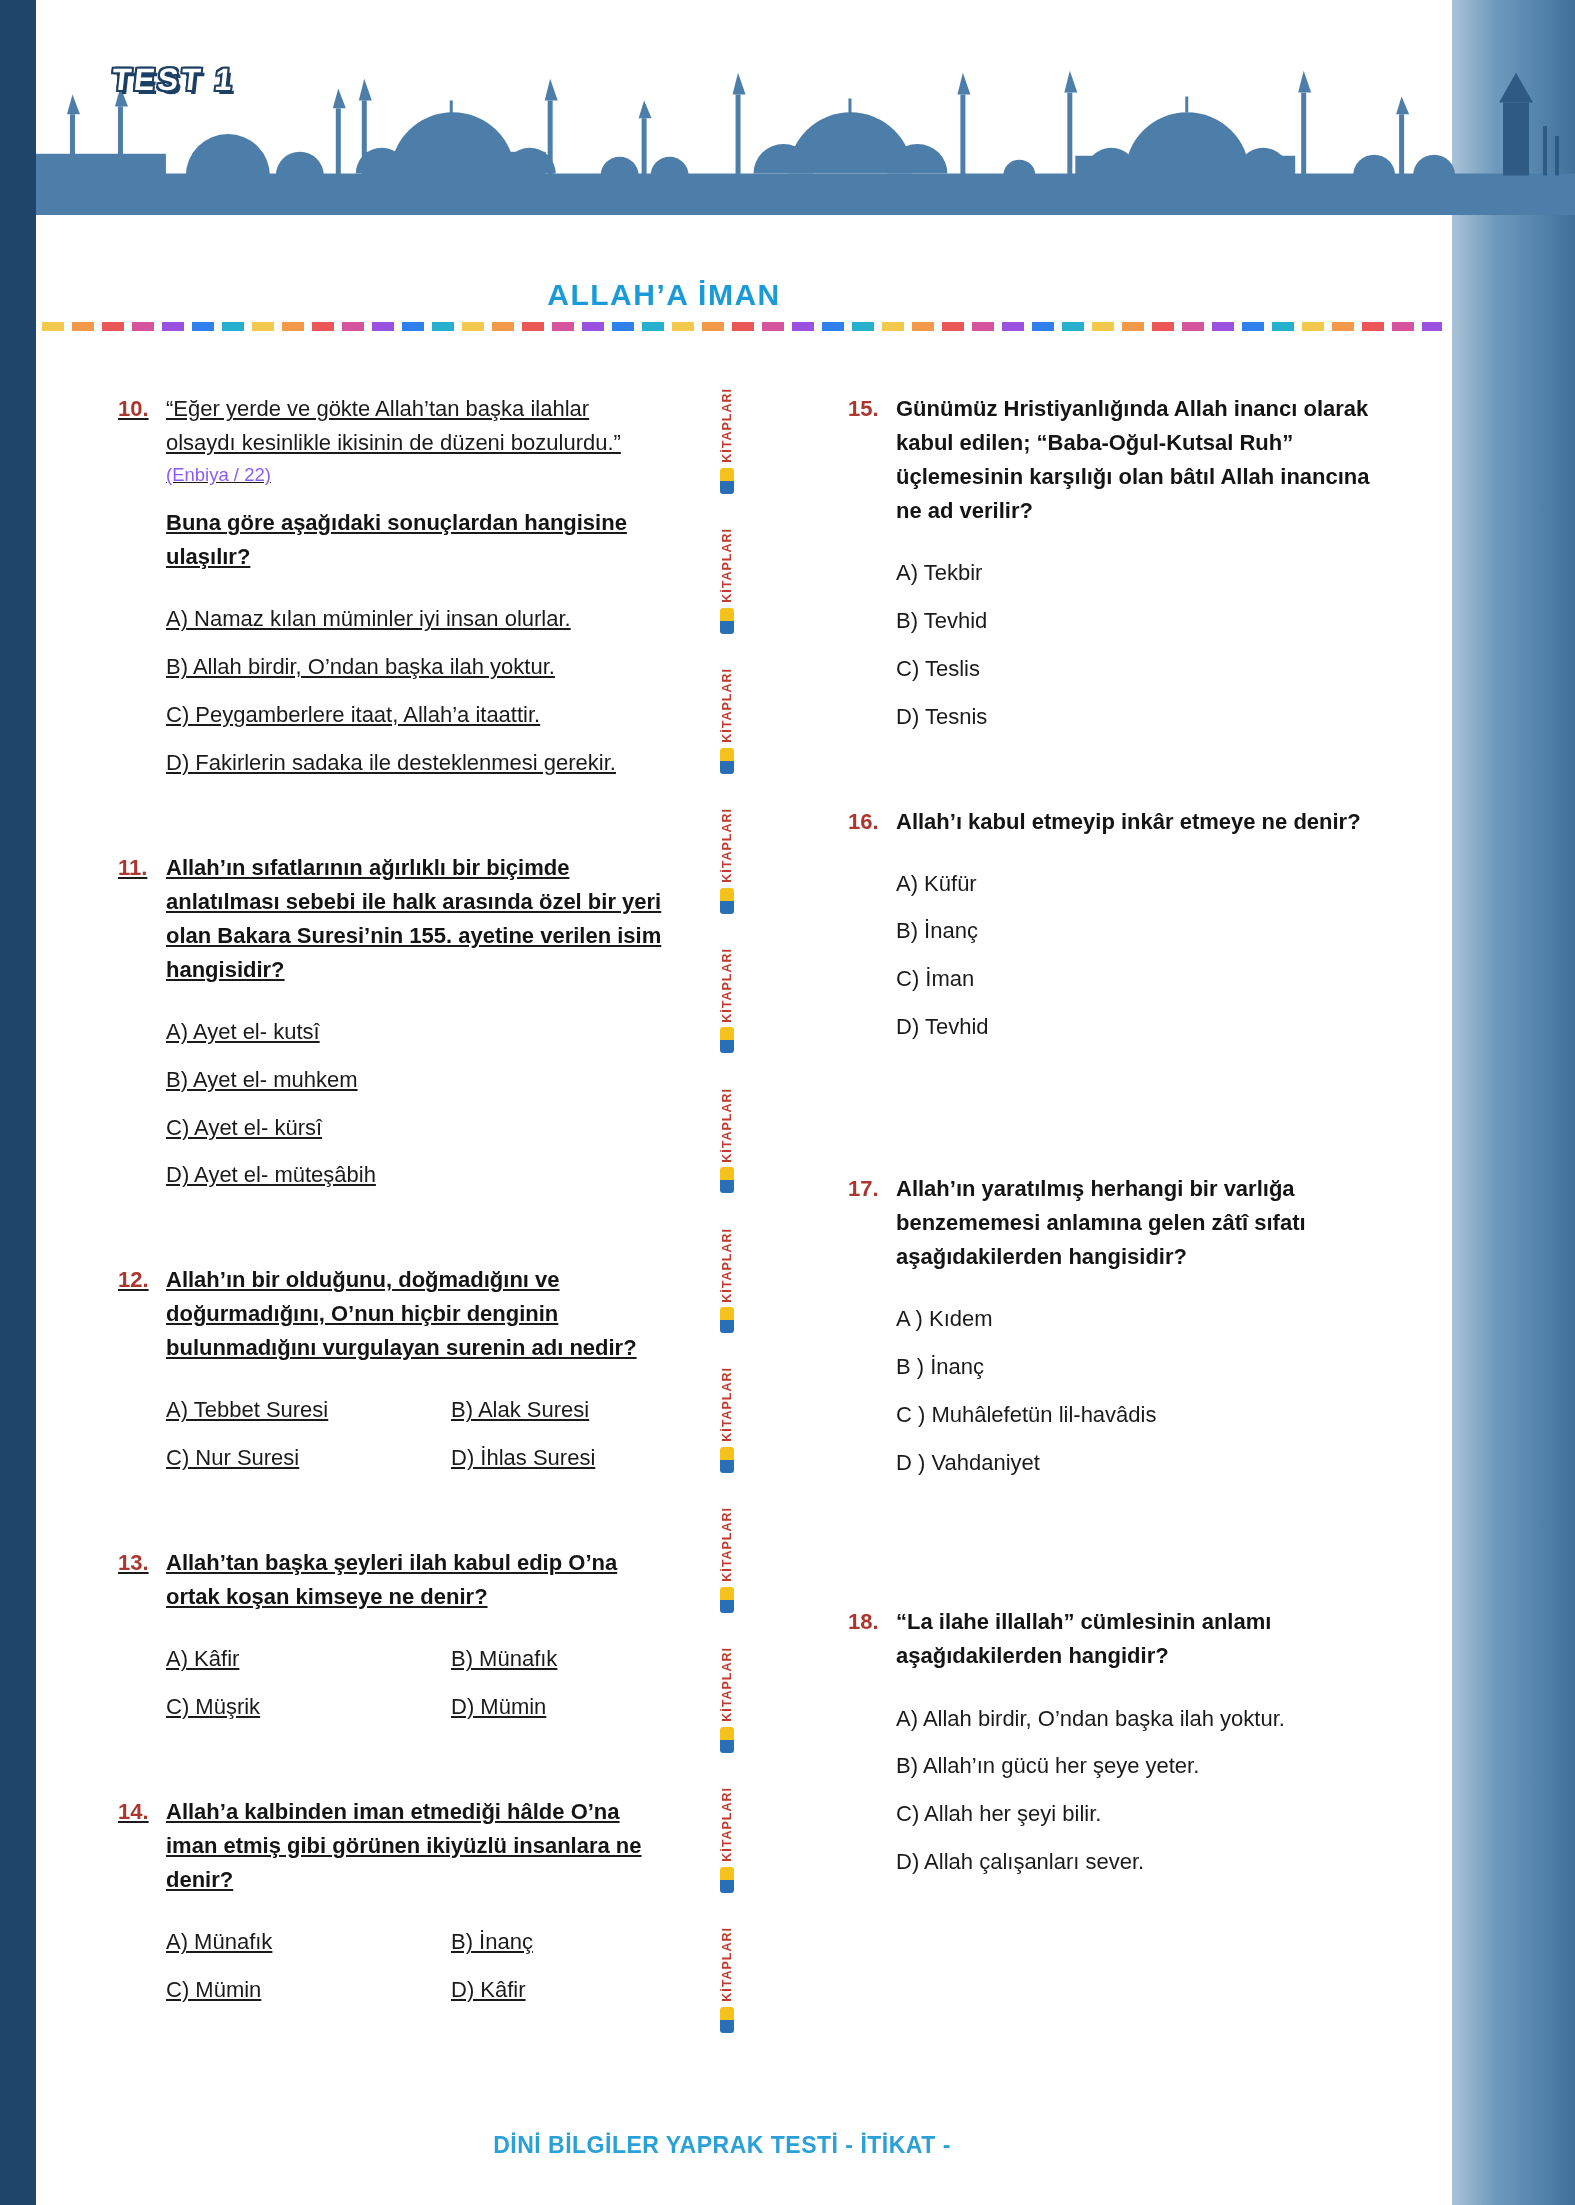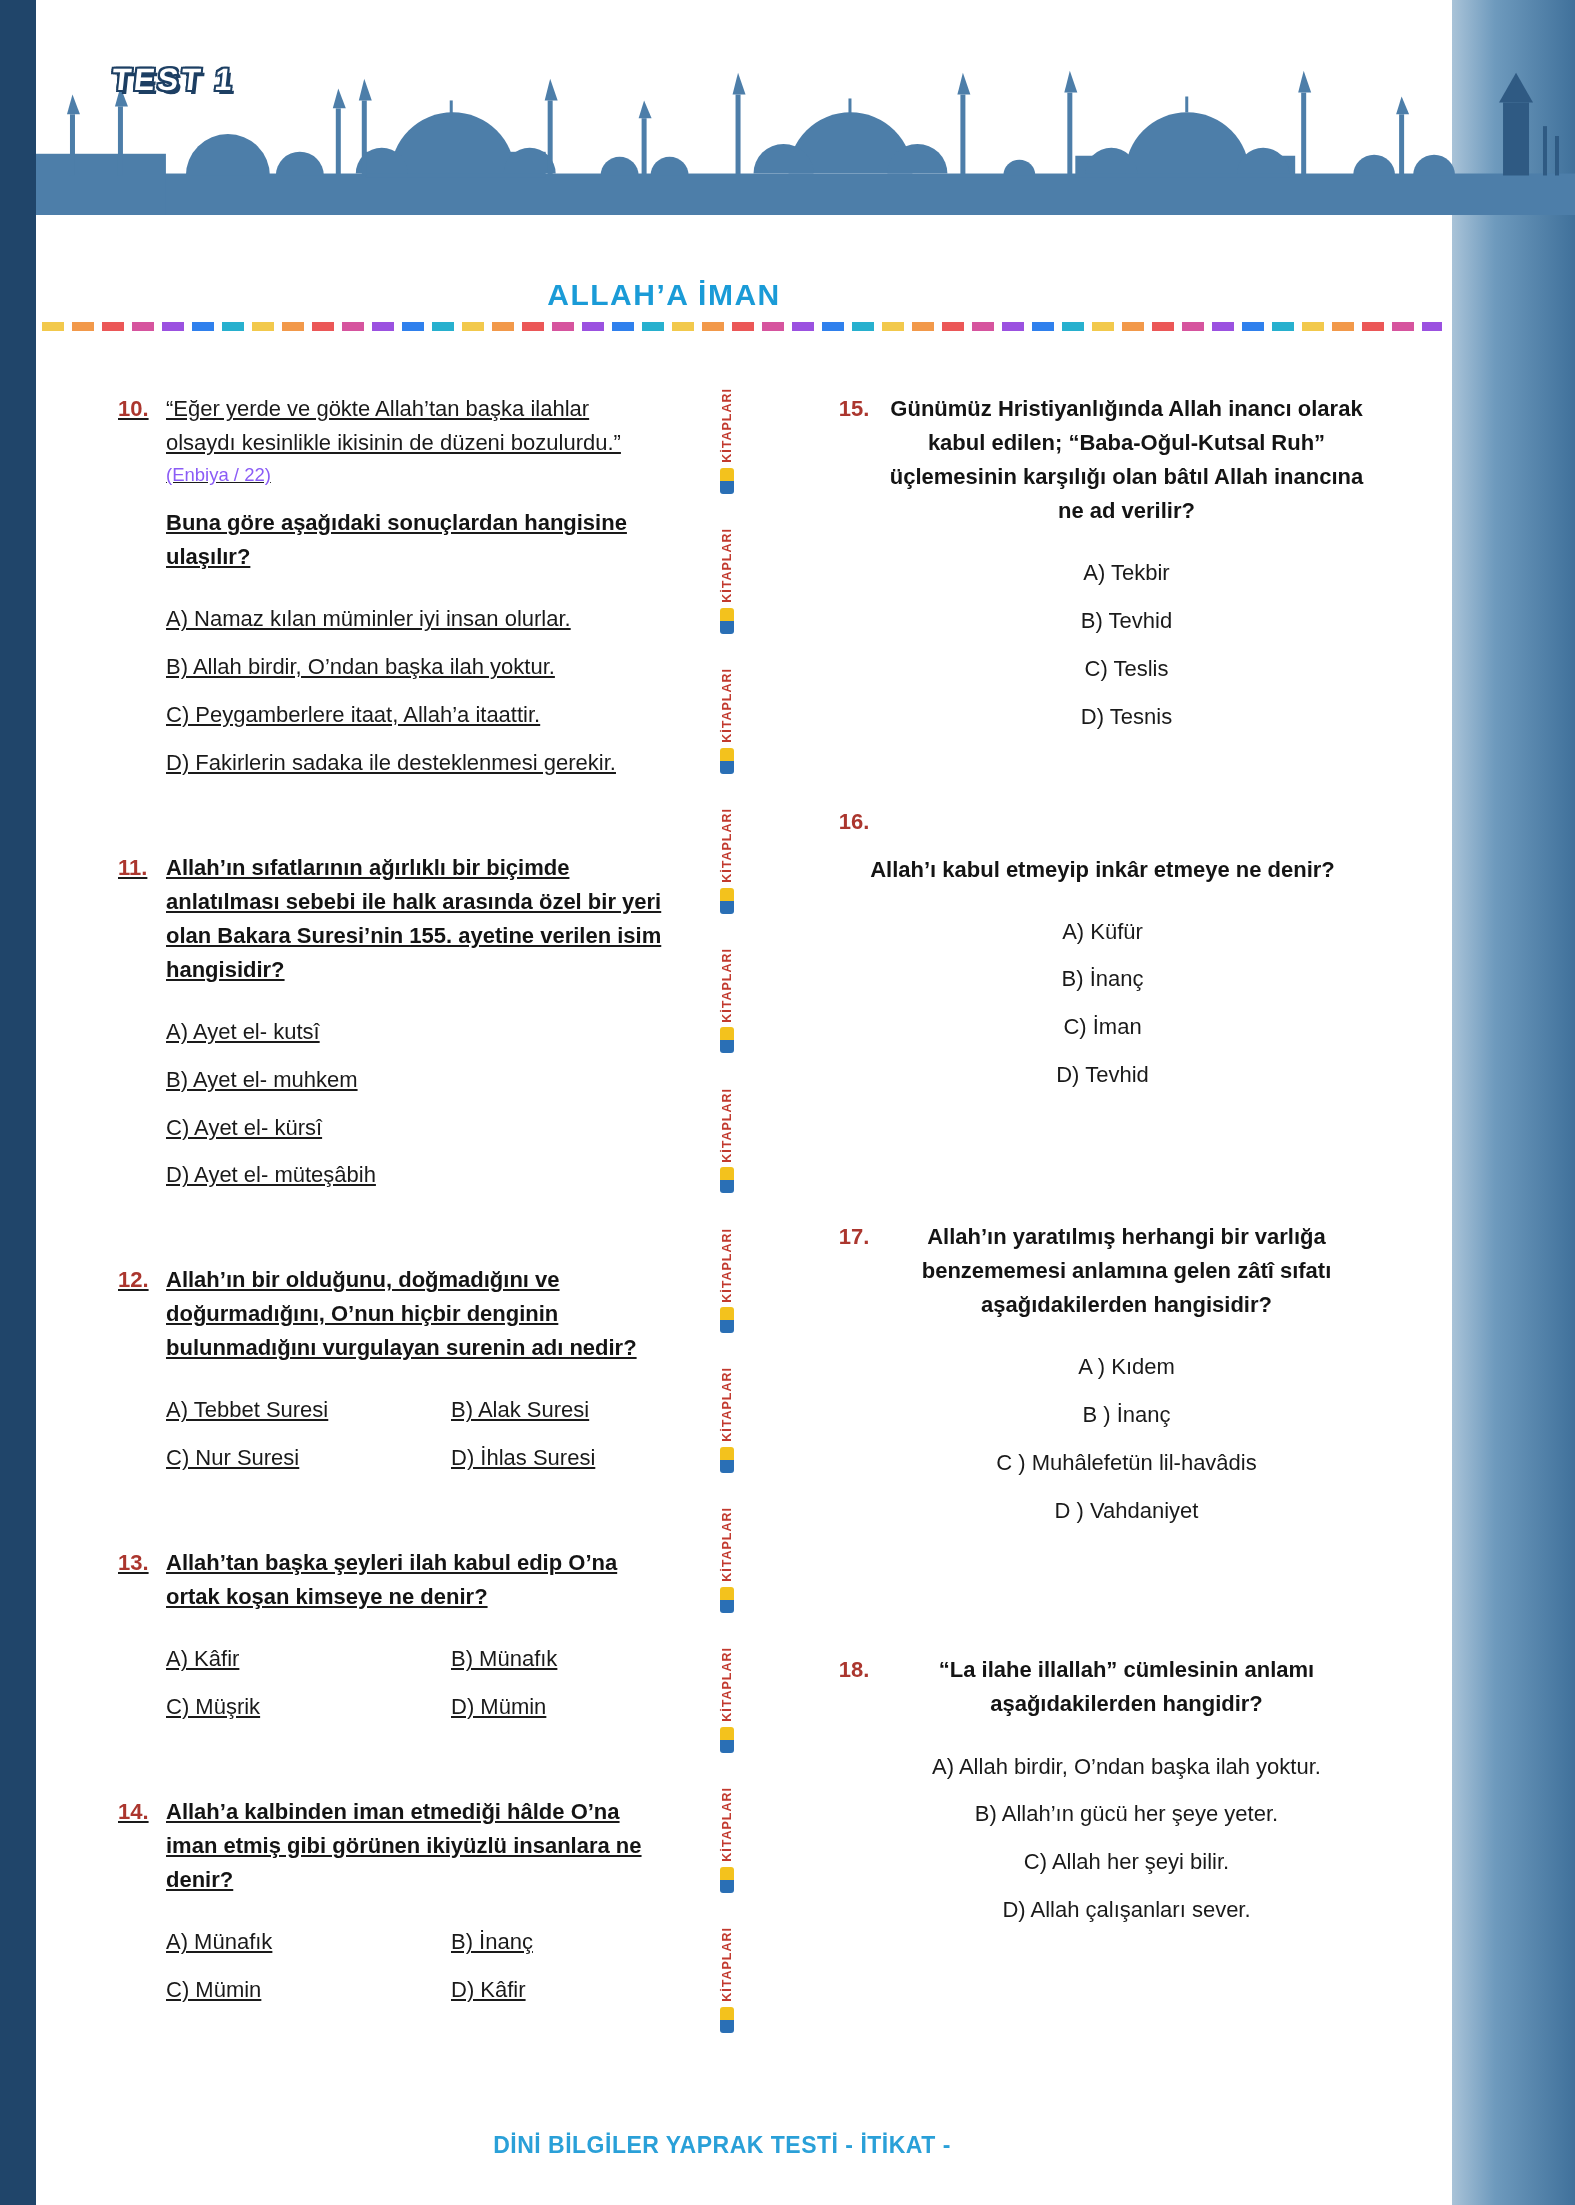--- a/index.html
+++ b/index.html
@@ -26,24 +26,24 @@
           #f2994a 30px 52px, rgba(0,0,0,0) 52px 60px,
           #eb5757 60px 82px, rgba(0,0,0,0) 82px 90px,
           #d6549e 90px 112px, rgba(0,0,0,0) 112px 120px,
           #9b51e0 120px 142px, rgba(0,0,0,0) 142px 150px,
           #2f80ed 150px 172px, rgba(0,0,0,0) 172px 180px,
           #27b0ce 180px 202px, rgba(0,0,0,0) 202px 210px);}
 
   
   .col{position:absolute;top:392px;width:545px;z-index:3;}
   .col-left{left:118px;text-decoration:underline;}
-  .col-right{left:830px;text-align:center;}
+  .col-right{left:848px;}
 
   .question{display:flex;margin-bottom:55px;}
-  .col-right .question:nth-of-type(2){margin-top:47px;flex-direction:column;}
+  .col-right .question:nth-of-type(2){margin-top:47px;}
   .col-right .question:nth-of-type(3){margin-top:112px;}
   .col-right .question:nth-of-type(4){margin-top:110px;}
 
   .q-num{flex:0 0 48px;width:48px;font-weight:bold;color:#ab362e;font-size:22px;line-height:1.55;}
   .q-body{flex:1;font-size:22px;}
   .q-quote{margin:0;line-height:1.55;color:#1a1a1a;}
   .q-source{margin:4px 0 20px;font-size:18.5px;color:#8b5cf6;}
   .q-stem{margin:0;font-weight:bold;line-height:1.55;color:#141414;}
   .q-options{margin-top:30px;}
   .q-options .option{line-height:1.4;margin-bottom:17px;}

